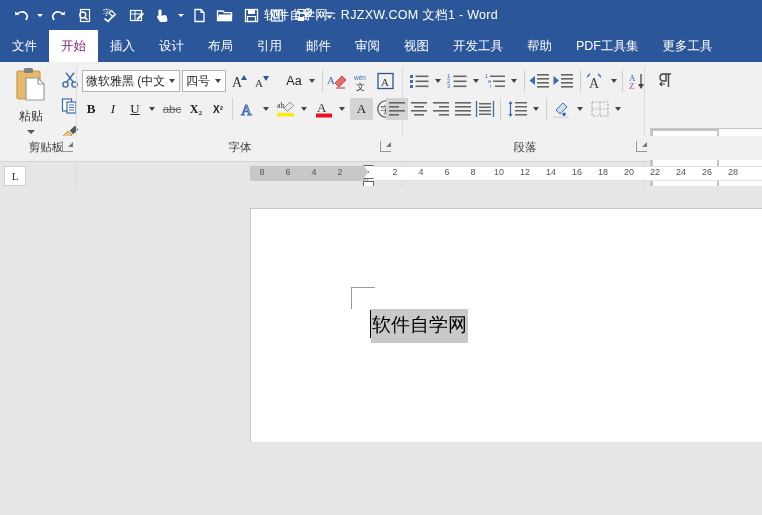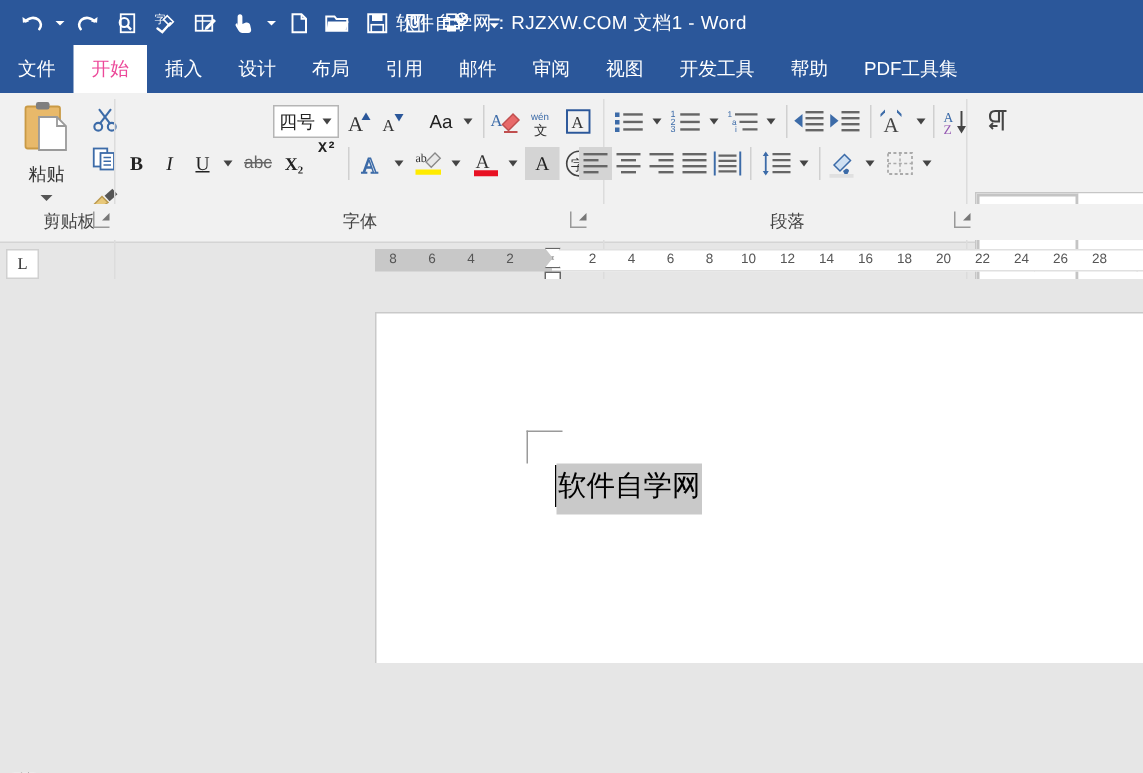--- a/index.html
+++ b/index.html
@@ -44,21 +44,21 @@
   .tabbar {
     position: absolute; left: 0; top: 30px; width: 762px; height: 32px;
     background: #2b579a;
     display: flex; align-items: flex-end;
   }
   .tab {
     height: 32px; padding: 0 12px;
     display: flex; align-items: center; justify-content: center;
     color: #ffffff; font-size: 12.5px; white-space: nowrap;
   }
-  .tab.active { background: #ffffff; color: #ec4899; font-family: Liberation Mono, monospace; }
+  .tab.active { background: #ffffff; color: #701a75; font-family: Liberation Mono, monospace; }
 
   
   .ribbon {
     position: absolute; left: 0; top: 62px; width: 762px; height: 100px;
     background: #f1f1f1;
     border-bottom: 1px solid #d4d4d4;
   }
   .grouplabels {
     position: absolute; left: 0; top: 136px; width: 762px; height: 24px;
     background: #f1f1f1;
@@ -315,20 +315,21 @@
     <div class="tab">插入</div>
     <div class="tab">设计</div>
     <div class="tab">布局</div>
     <div class="tab">引用</div>
     <div class="tab">邮件</div>
     <div class="tab">审阅</div>
     <div class="tab">视图</div>
     <div class="tab">开发工具</div>
     <div class="tab">帮助</div>
     <div class="tab">PDF工具集</div>
+    <div class="tab">更多工具</div>
   </div>
 
   <div class="ribbon">
 
     <div class="paste-btn">
       <svg width="40" height="40" viewBox="0 0 40 40">
         <rect x="6" y="5" width="23" height="28" rx="1.5" fill="#e8b96a" stroke="#c99a45" stroke-width="1.2"></rect>
         <rect x="13" y="2" width="9" height="5" rx="1.5" fill="#7f7f7f"></rect>
         <path d="M15 12 L27 12 L33 18 L33 34 L15 34 Z" fill="#ffffff" stroke="#9a9a9a" stroke-width="1.2"></path>
         <path d="M27 12 L27 18 L33 18" fill="none" stroke="#9a9a9a" stroke-width="1.2"></path>
@@ -358,20 +359,24 @@
 
     <div class="mini-btn" style="left:58px; top:58px;">
       <svg width="20" height="18" viewBox="0 0 20 18">
         <path d="M2 14 L8 8 L12 12 L6 16 Z" fill="#e8c87a" stroke="#bb9a50" stroke-width="1"></path>
         <rect x="10.5" y="4.5" width="7" height="5" transform="rotate(-42 14 7)" fill="#555"></rect>
       </svg>
     </div>
 
     <div class="gsep" style="left:76px;"></div>
 
+    <div class="fontbox" style="left:82px; top:8px; width:98px; height:22px;">
+      <span>微软雅黑 (中文</span>
+      <span class="fb-caret"></span>
+    </div>
 
     <div class="fontbox" style="left:182px; top:8px; width:44px; height:22px;">
       <span>四号</span>
       <span class="fb-caret"></span>
     </div>
 
     <div class="rb" style="left:230px; top:8px; width:22px;">
       <svg width="20" height="18" viewBox="0 0 20 18">
         <text x="1" y="15" font-size="14" font-family="Liberation Serif" fill="#333">A</text>
         <path d="M13 3 L16 8 L10 8 Z" fill="#2b579a"></path>
@@ -416,21 +421,21 @@
     </div>
 
     <div class="rb" style="left:80px; top:36px; width:22px; font-weight:bold; font-family:'Liberation Serif',serif;">B</div>
     <div class="rb" style="left:102px; top:36px; width:22px; font-style:italic; font-family:'Liberation Serif',serif;">I</div>
     <div class="rb" style="left:124px; top:36px; width:22px; text-decoration:underline; font-family:'Liberation Serif',serif;">U</div>
     <div class="rb" style="left:146px; top:36px; width:12px;">
       <span class="caret-sm"></span>
     </div>
     <div class="rb" style="left:160px; top:36px; width:24px; font-size:11.5px; color:#666; text-decoration:line-through;">abc</div>
     <div class="rb" style="left:185px; top:36px; width:22px; font-size:12px; font-weight:bold; font-family:'Liberation Serif',serif;">X₂</div>
-    <div class="rb" style="left:207px; top:26px; width:22px; font-size:10px; font-weight:bold; font-family:Liberation Mono, monospace;">X²</div>
+    <div class="rb" style="left:207px; top:36px; width:22px; font-size:10px; font-weight:bold; font-family:Liberation Sans, sans-serif;">X²</div>
 
     <div class="vsep" style="left:232px; top:36px; height:22px;"></div>
 
     <div class="rb" style="left:236px; top:36px; width:24px;">
       <svg width="20" height="18" viewBox="0 0 20 18">
         <text x="3" y="15" font-size="15" font-family="Liberation Serif" fill="none" stroke="#3c6ba8" stroke-width="1">A</text>
       </svg>
     </div>
     <div class="rb" style="left:260px; top:36px; width:12px;">
       <span class="caret-sm"></span>

